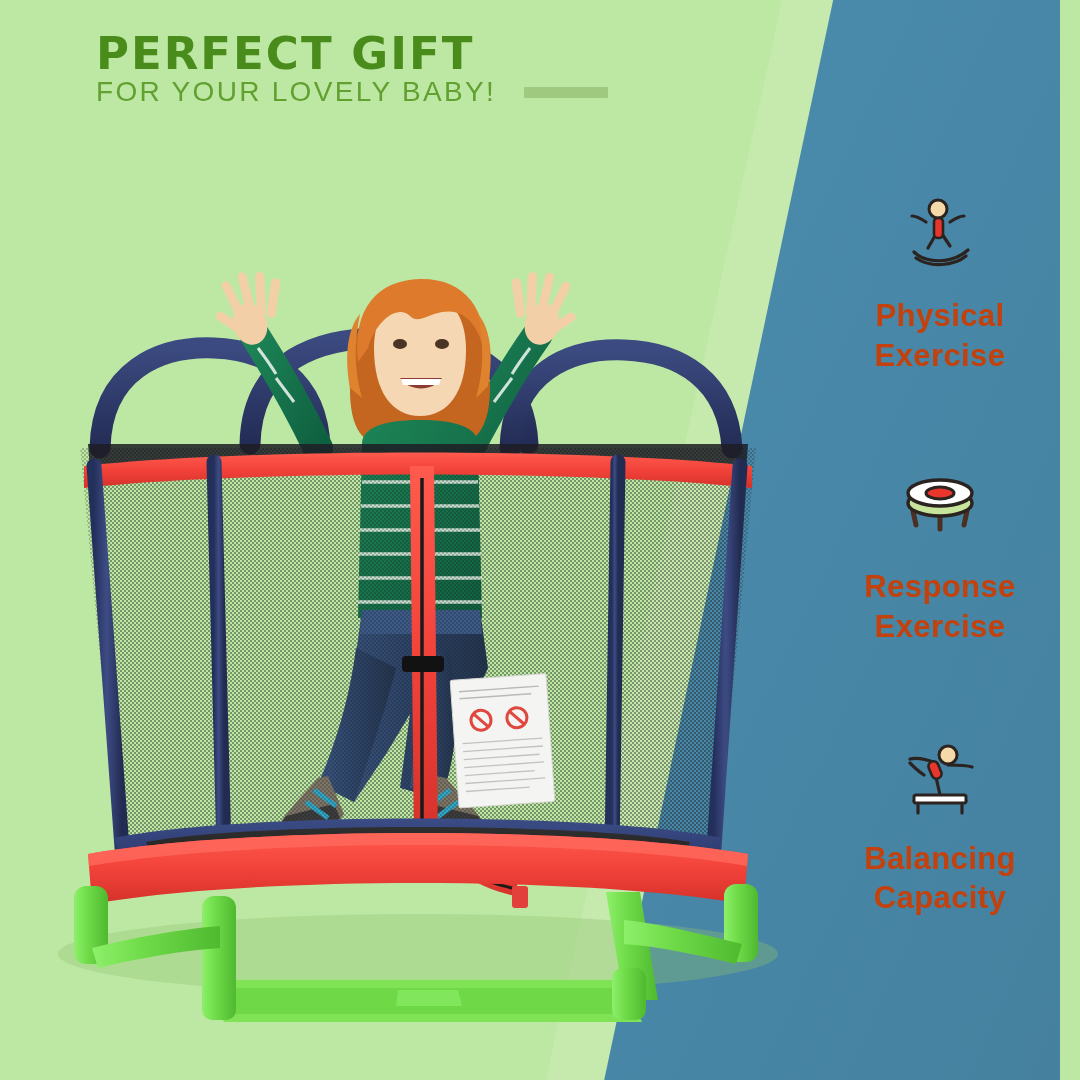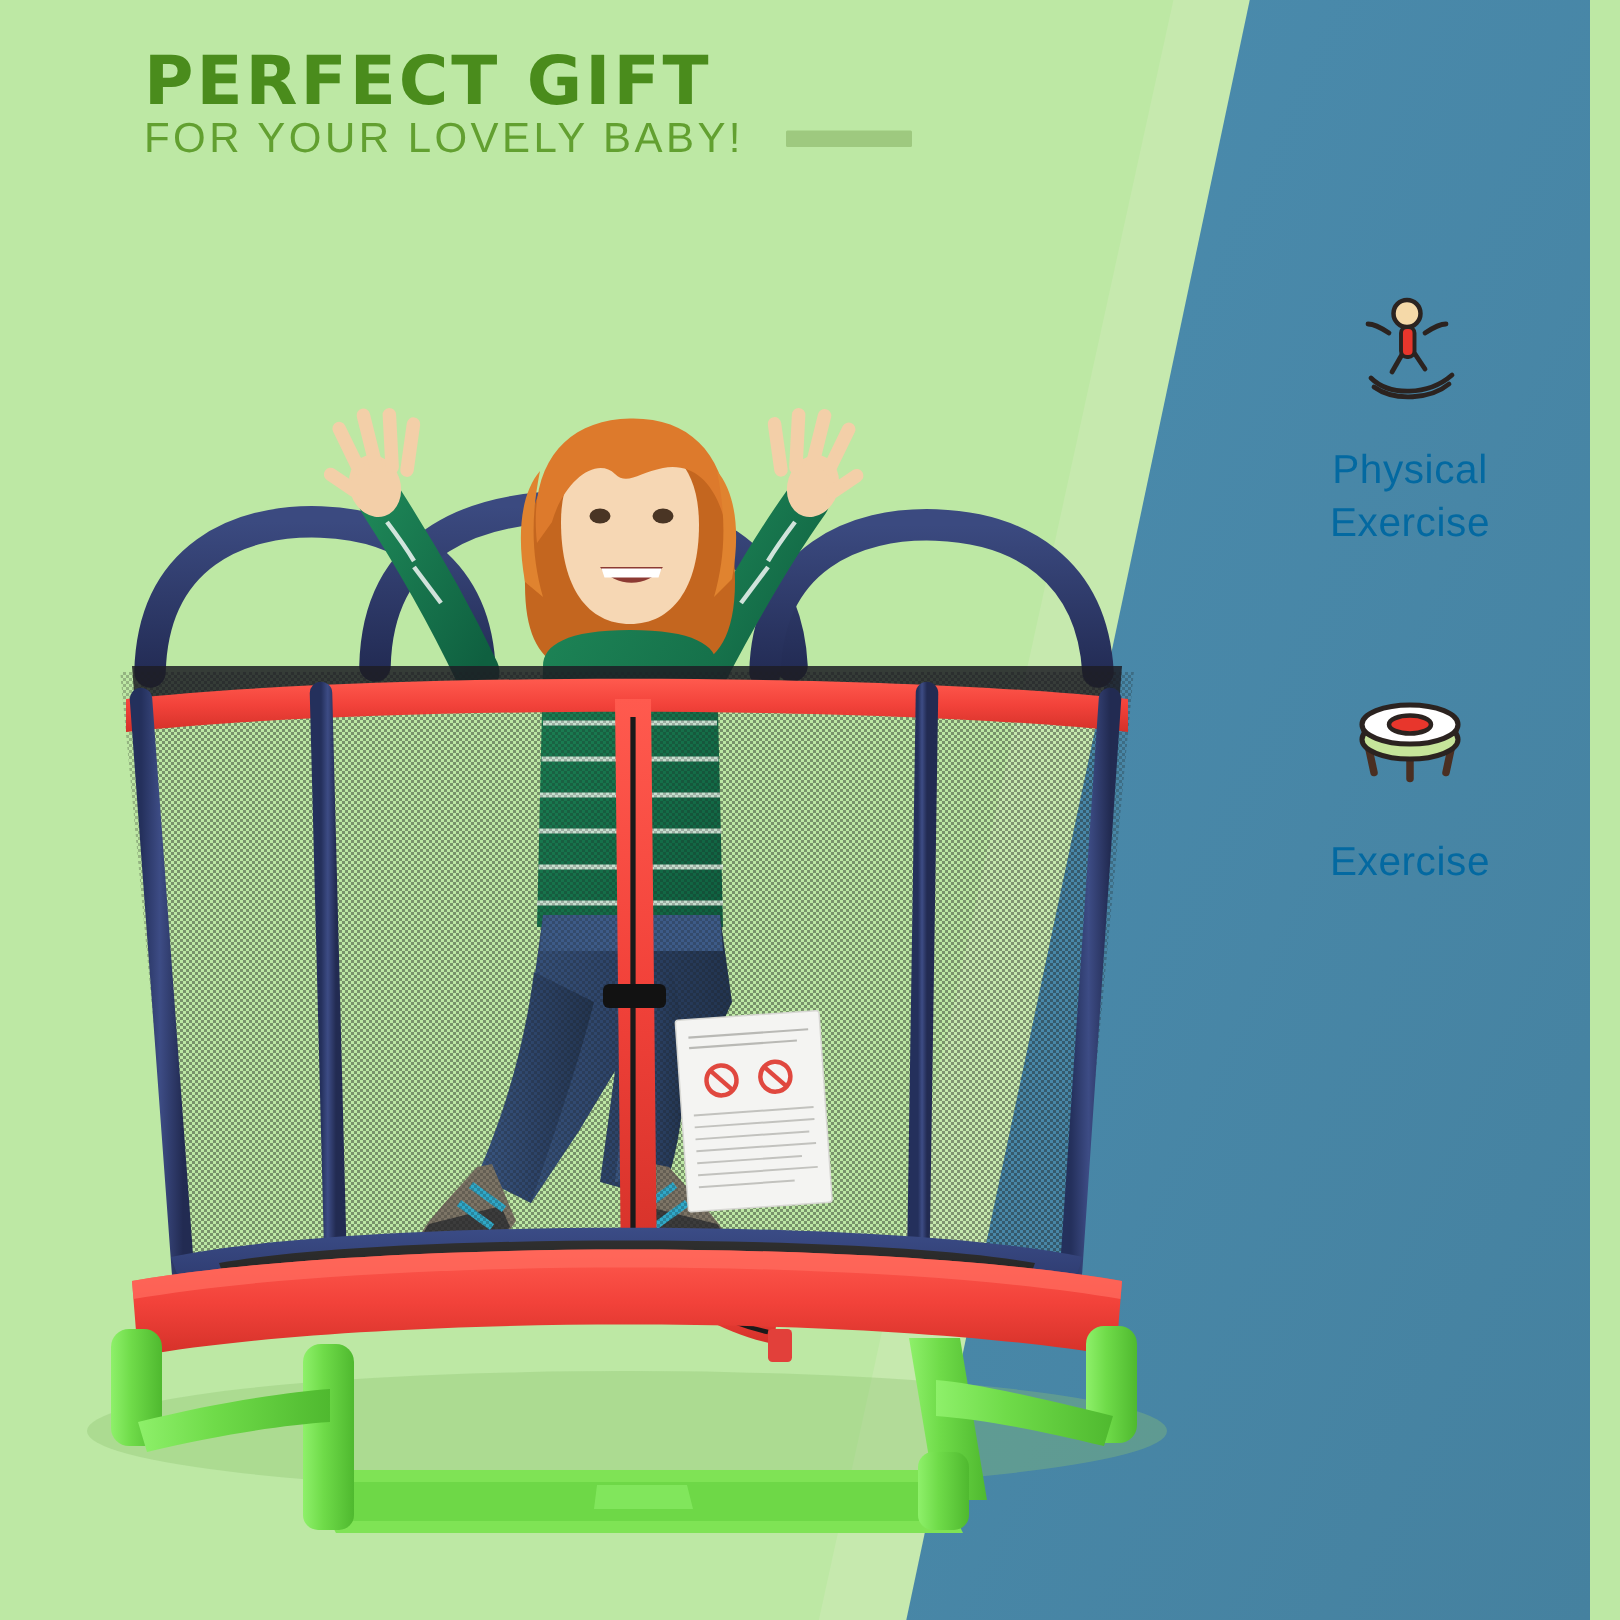--- a/index.html
+++ b/index.html
@@ -22,22 +22,22 @@
   .sub-row{display:flex;align-items:center;}
   .headline h2{margin:0;font-family:"Liberation Sans",sans-serif;font-weight:400;
     font-size:28px;letter-spacing:2.3px;color:#62a030;line-height:1.1;white-space:nowrap;}
   .sub-dash{width:84px;height:11px;background:#9ec97f;margin-left:28px;flex:none;border-radius:1px;}
 
   
   .features{position:absolute;left:820px;top:196px;width:240px;}
   .feature{margin-bottom:92px;display:flex;flex-direction:column;align-items:center;}
   .feature:last-child{margin-bottom:0;}
   .f-icon{width:96px;height:80px;display:flex;align-items:center;justify-content:center;margin-bottom:20px;}
-  .f-label{font-family:"Liberation Sans",sans-serif;font-weight:400;font-size:27px;
-    line-height:1.28;color:#0369a1;text-align:center;letter-spacing:.4px;}
+  .f-label{font-family:"Liberation Sans",sans-serif;font-weight:700;font-size:31px;
+    line-height:1.28;color:#c2410c;text-align:center;letter-spacing:.4px;}
 
   
   #product{position:absolute;left:18px;top:148px;width:800px;height:880px;}
   #product svg{display:block;width:100%;height:100%;}
 </style>
 </head>
 <body>
 
 <div id="stage">
 
@@ -294,19 +294,42 @@
         <svg viewBox="0 0 96 80" width="96" height="80" xmlns="http://www.w3.org/2000/svg">
           <path d="M18,30 L24,58" stroke="#4a2f22" stroke-width="5" stroke-linecap="round"></path>
           <path d="M78,30 L72,58" stroke="#4a2f22" stroke-width="5" stroke-linecap="round"></path>
           <path d="M48,36 L48,62" stroke="#4a2f22" stroke-width="5" stroke-linecap="round"></path>
           <ellipse cx="48" cy="36" rx="32" ry="13" fill="#c6e59a" stroke="#2b2320" stroke-width="3.4"></ellipse>
           <ellipse cx="48" cy="26" rx="32" ry="13" fill="#ffffff" stroke="#2b2320" stroke-width="3.4"></ellipse>
           <ellipse cx="48" cy="26" rx="14" ry="6" fill="#e8362c" stroke="#2b2320" stroke-width="3"></ellipse>
         </svg>
       </div>
       <div class="f-label">
+        <div>Response</div>
         <div>Exercise</div>
       </div>
     </div>
 
+    <div class="feature">
+      <div class="f-icon">
+        <svg viewBox="0 0 96 80" width="96" height="80" xmlns="http://www.w3.org/2000/svg">
+          <g stroke="#2b2320" stroke-width="3.2" fill="none" stroke-linecap="round">
+            <path d="M44,24 C34,20 26,18 18,20"></path>
+            <path d="M56,26 C66,26 74,26 80,28"></path>
+            <path d="M32,36 C26,32 22,28 18,24"></path>
+            <path d="M44,38 L48,56"></path>
+            <path d="M22,62 L74,62"></path>
+            <path d="M26,66 L26,74"></path>
+            <path d="M70,66 L70,74"></path>
+          </g>
+          <circle cx="56" cy="16" r="9" fill="#f5d9a8" stroke="#2b2320" stroke-width="3"></circle>
+          <rect x="38" y="22" width="10" height="18" rx="5" fill="#e8362c" stroke="#2b2320" stroke-width="2.6" transform="rotate(-22 43 31)"></rect>
+          <rect x="22" y="56" width="52" height="8" rx="2" fill="#ffffff" stroke="#2b2320" stroke-width="3"></rect>
+        </svg>
+      </div>
+      <div class="f-label">
+        <div>Balancing</div>
+        <div>Capacity</div>
+      </div>
+    </div>
 
   </div>
 </div>
 
 </body></html>

